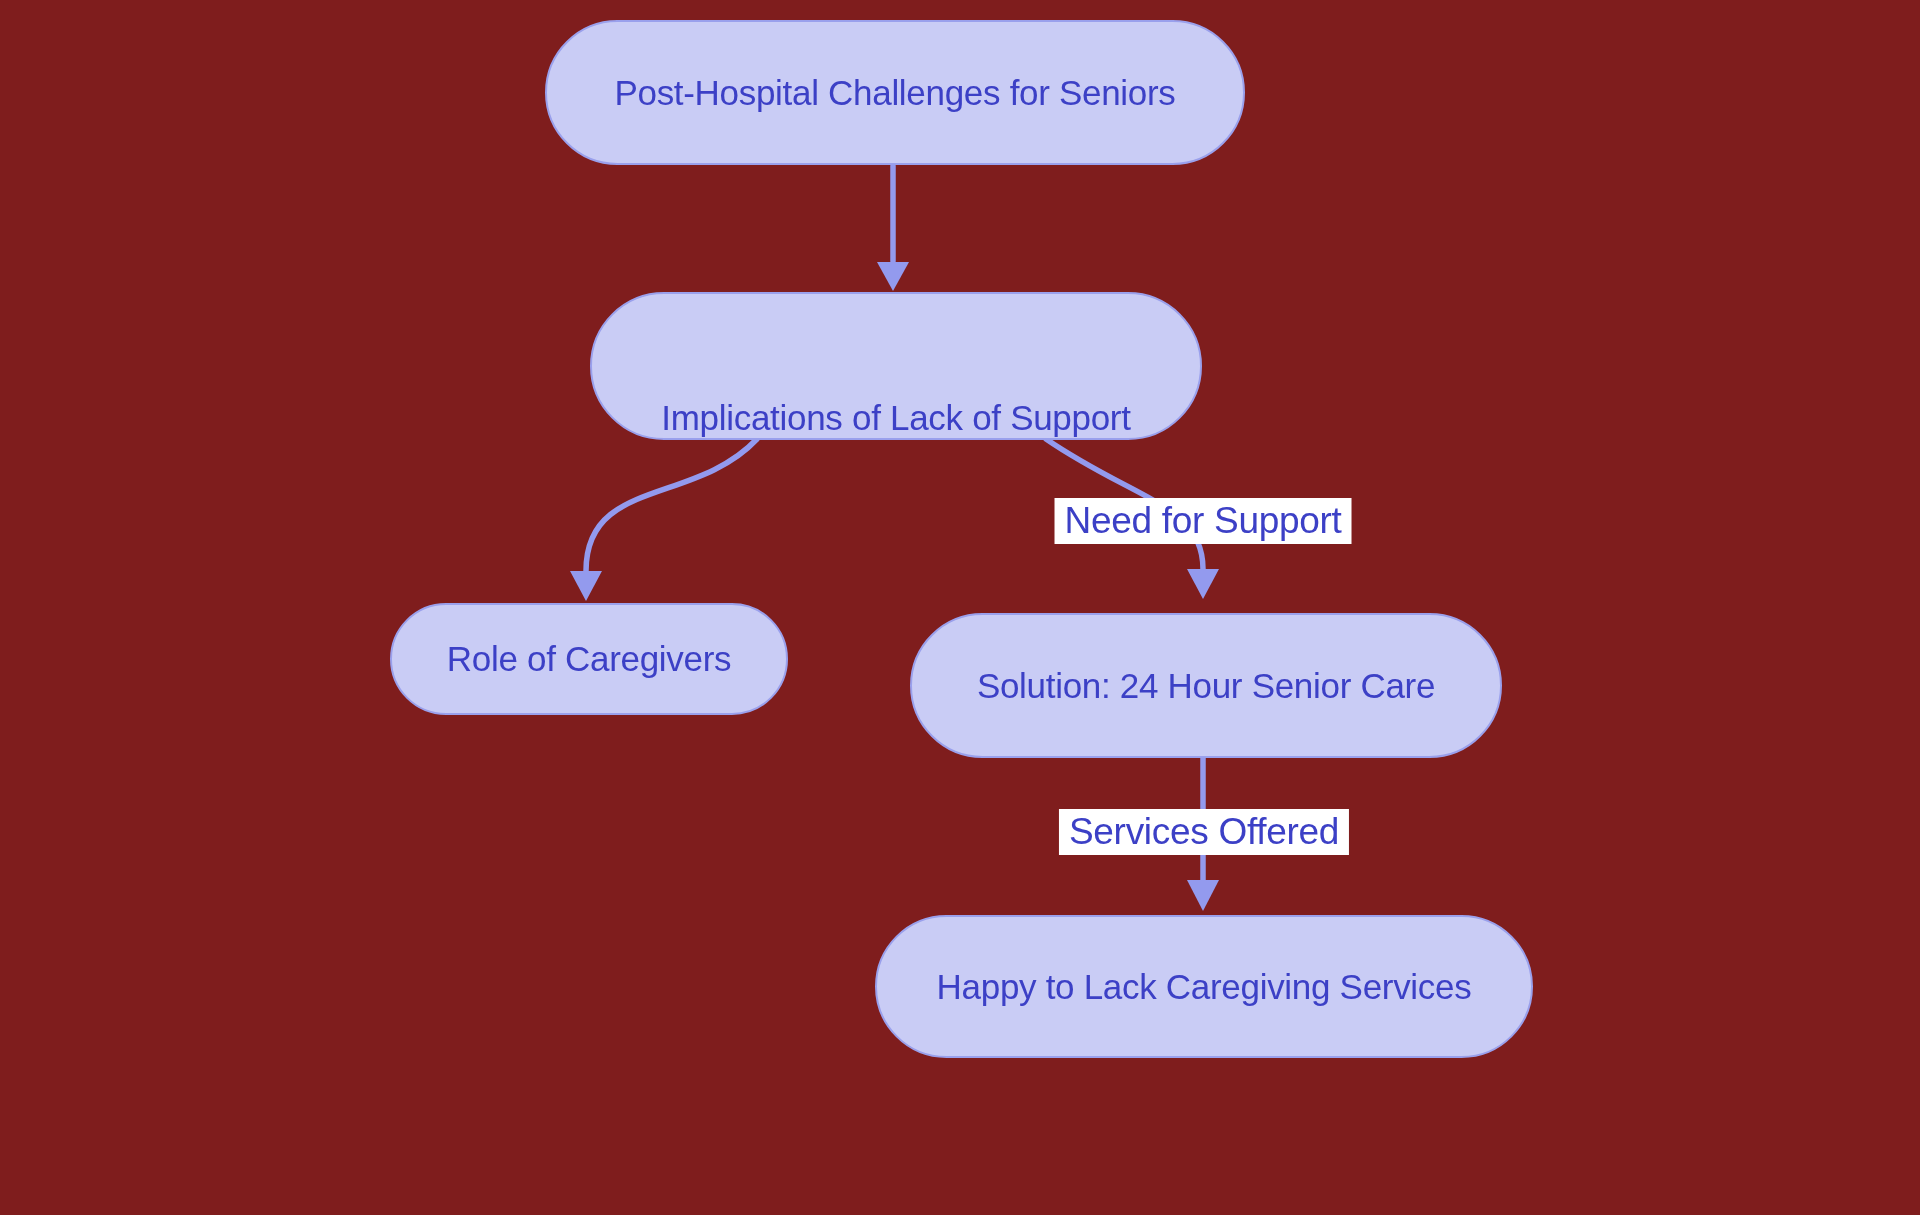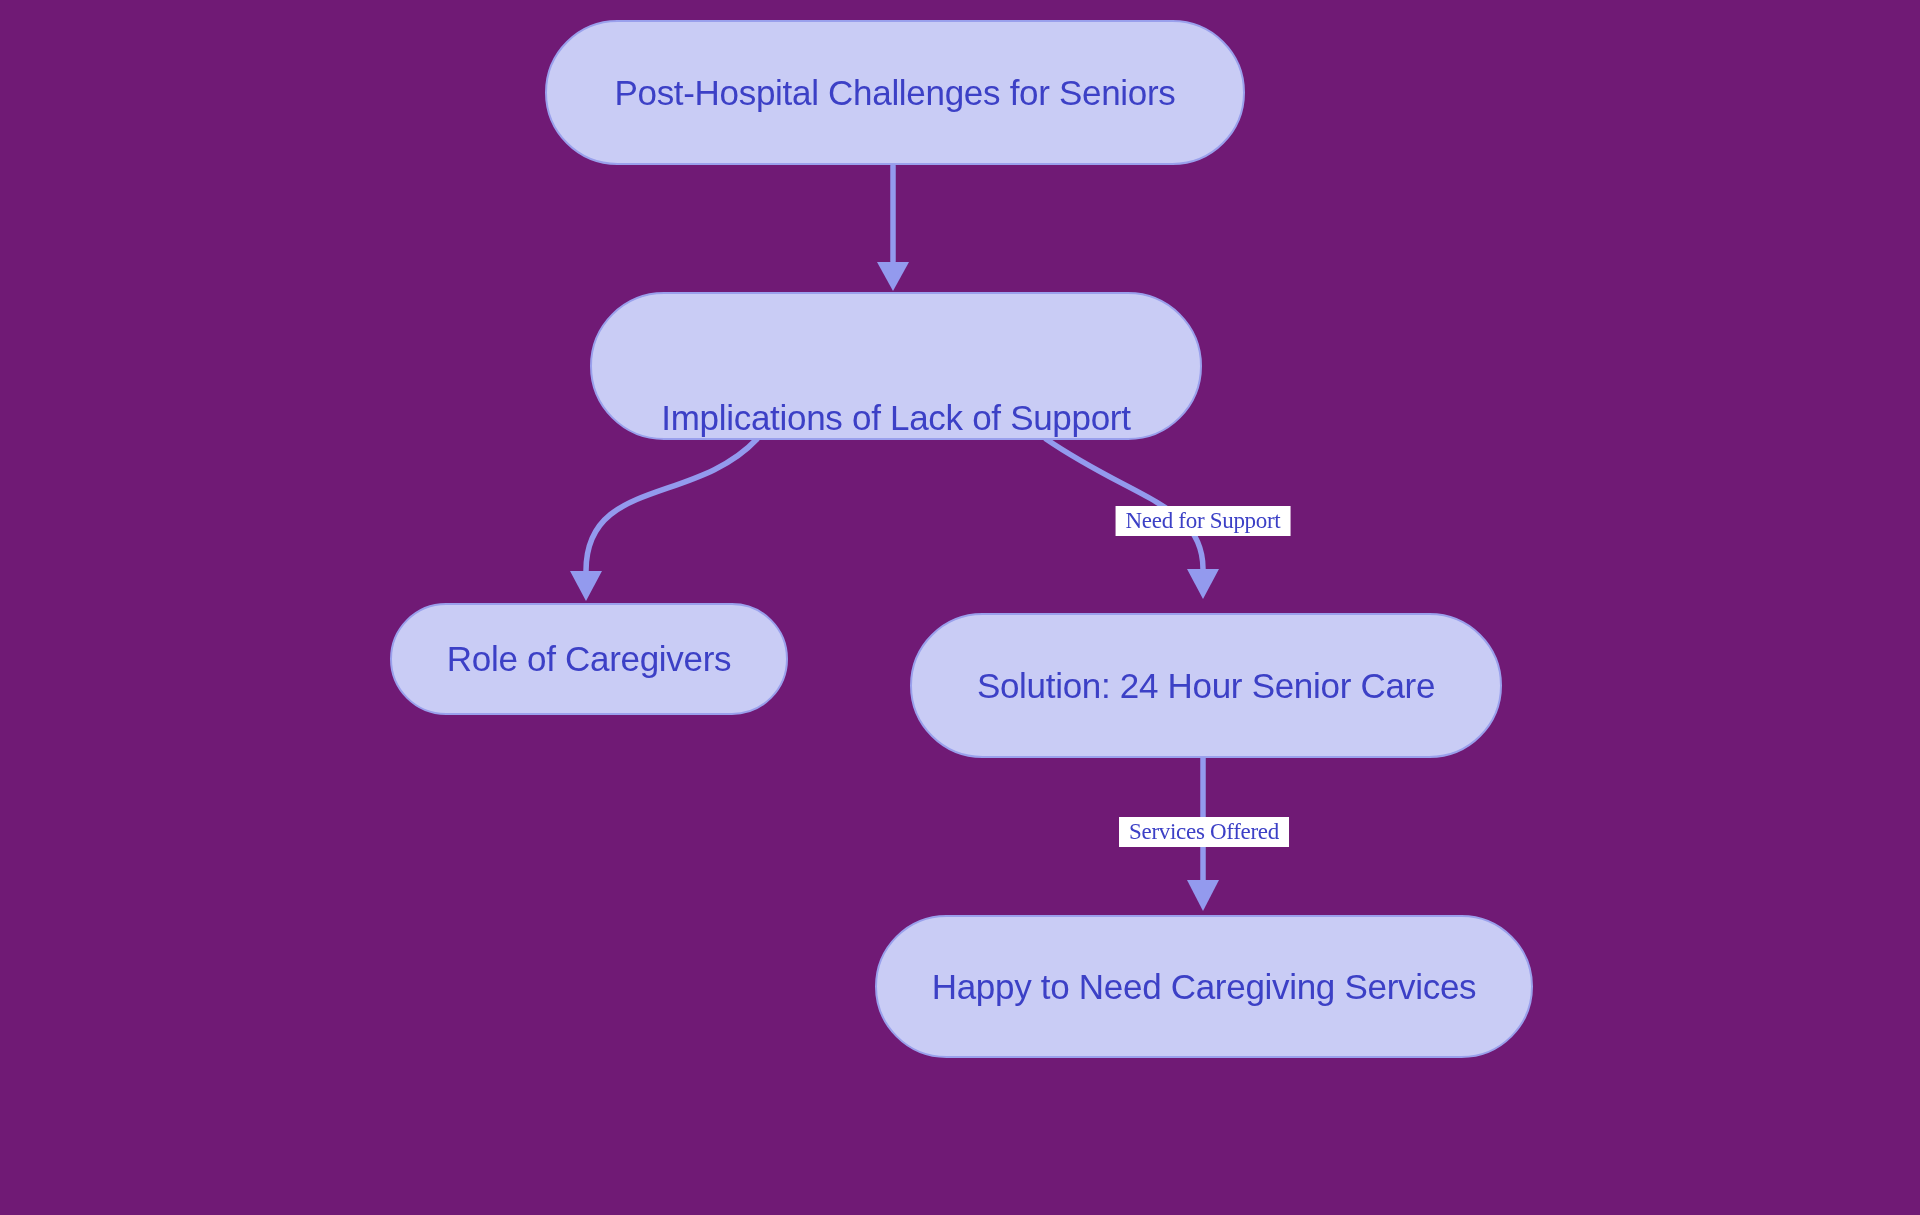--- a/index.html
+++ b/index.html
@@ -4,21 +4,21 @@
 <style>
   html, body {
     margin: 0;
     padding: 0;
     background: #ffffff;
   }
   .canvas {
     position: relative;
     width: 1920px;
     height: 1215px;
-    background: #701a75;
+    background: #7f1d1d;
     overflow: hidden;
     font-family: "Liberation Sans", "DejaVu Sans", sans-serif;
   }
   svg.edges {
     position: absolute;
     left: 0; top: 0;
     width: 1920px; height: 1215px;
   }
   .edge-path {
     fill: none;
@@ -47,25 +47,24 @@
   .node-1 { left: 545px; top: 20px;  width: 700px; height: 145px; }
   .node-2 { left: 590px; top: 292px; width: 612px; height: 148px; align-items: flex-end; }
   .node-3 { left: 390px; top: 603px; width: 398px; height: 112px; }
   .node-4 { left: 910px; top: 613px; width: 592px; height: 145px; }
   .node-5 { left: 875px; top: 915px; width: 658px; height: 143px; }
   .edge-label {
     position: absolute;
     transform: translate(-50%, -50%);
     background: #ffffff;
     color: var(--edge-label-text);
-    font-size: 23px;
+    font-size: 37px;
     letter-spacing: -0.3px;
     white-space: nowrap;
     padding: 2px 10px;
-    font-family: Liberation Serif, serif;
   }
   .edge-label-1 { left: 1203px; top: 521px; }
   .edge-label-2 { left: 1204px; top: 832px; }
   .logo {
     position: absolute;
     left: 1425px;
     top: 1103px;
     width: 470px;
     height: 110px;
   }
@@ -133,21 +132,21 @@
 
   <div class="node node-3">
     <span>Role of Caregivers</span>
   </div>
 
   <div class="node node-4">
     <span>Solution: 24 Hour Senior Care</span>
   </div>
 
   <div class="node node-5">
-    <span>Happy to Need Caregiving Services</span>
+    <span>Happy to Lack Caregiving Services</span>
   </div>
 
   <div class="edge-label edge-label-1">Need for Support</div>
 
   <div class="edge-label edge-label-2">Services Offered</div>
 
 
 </div>
 
 </body></html>

